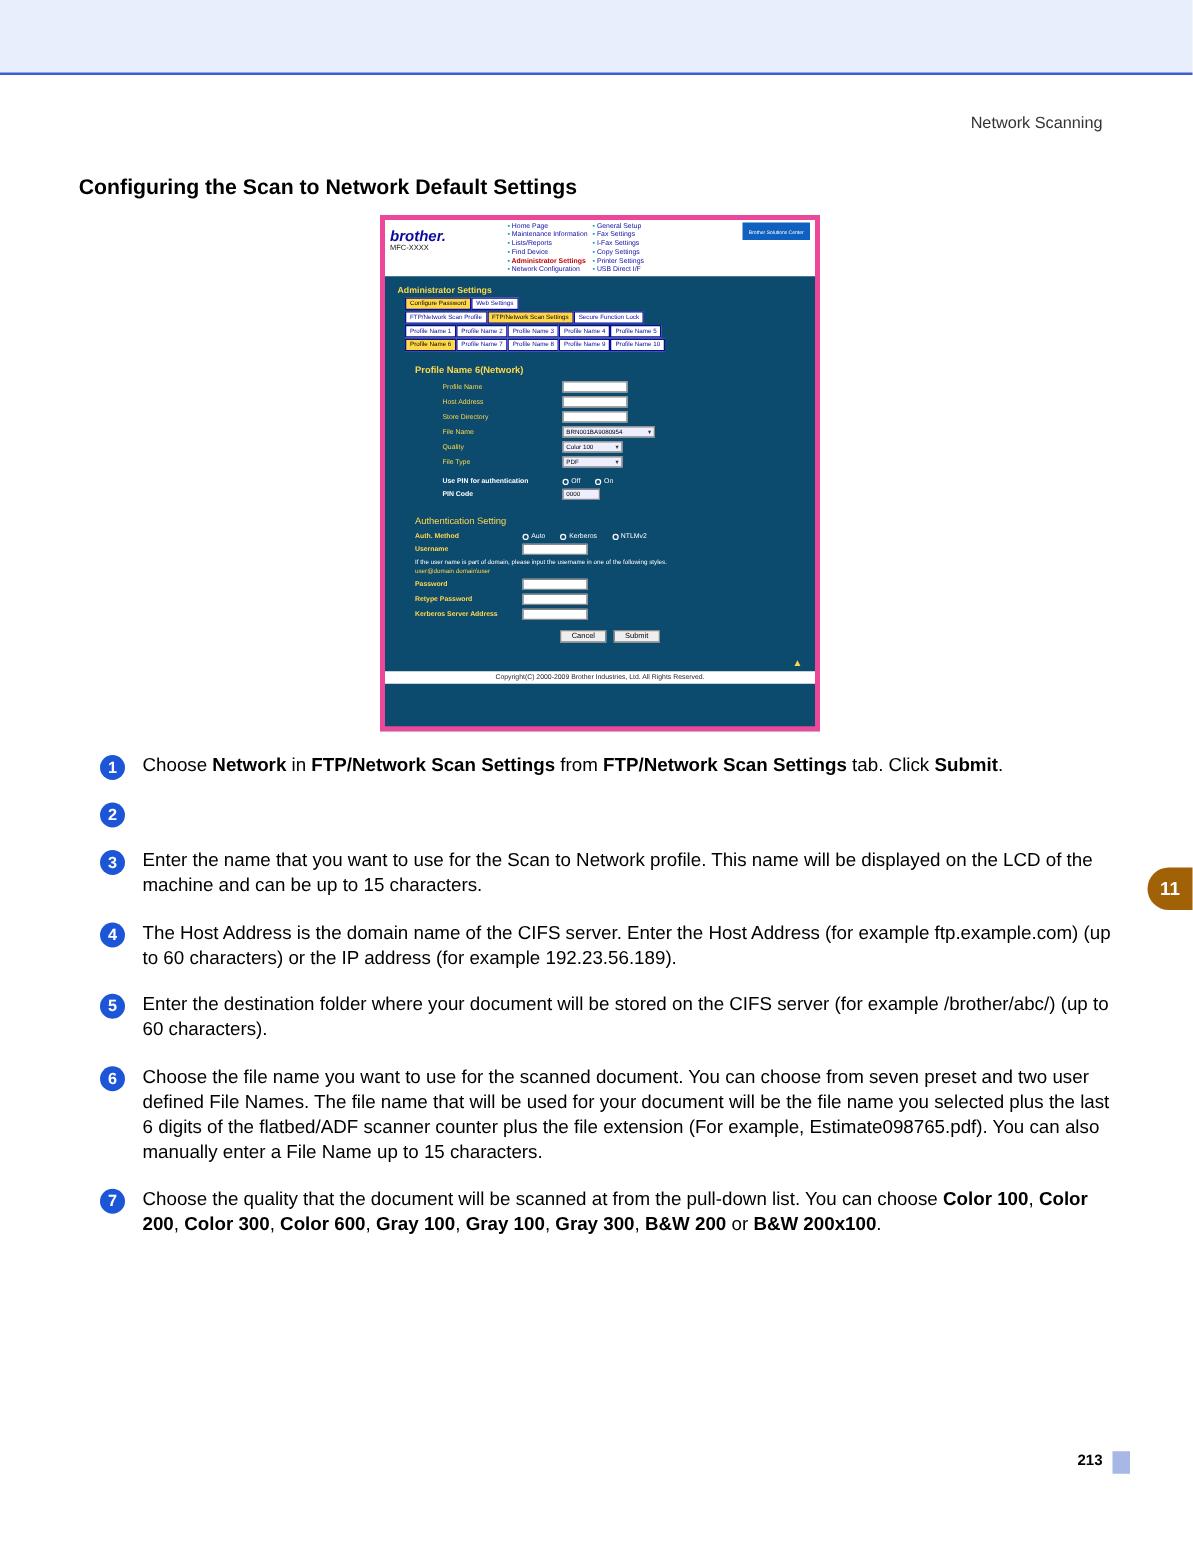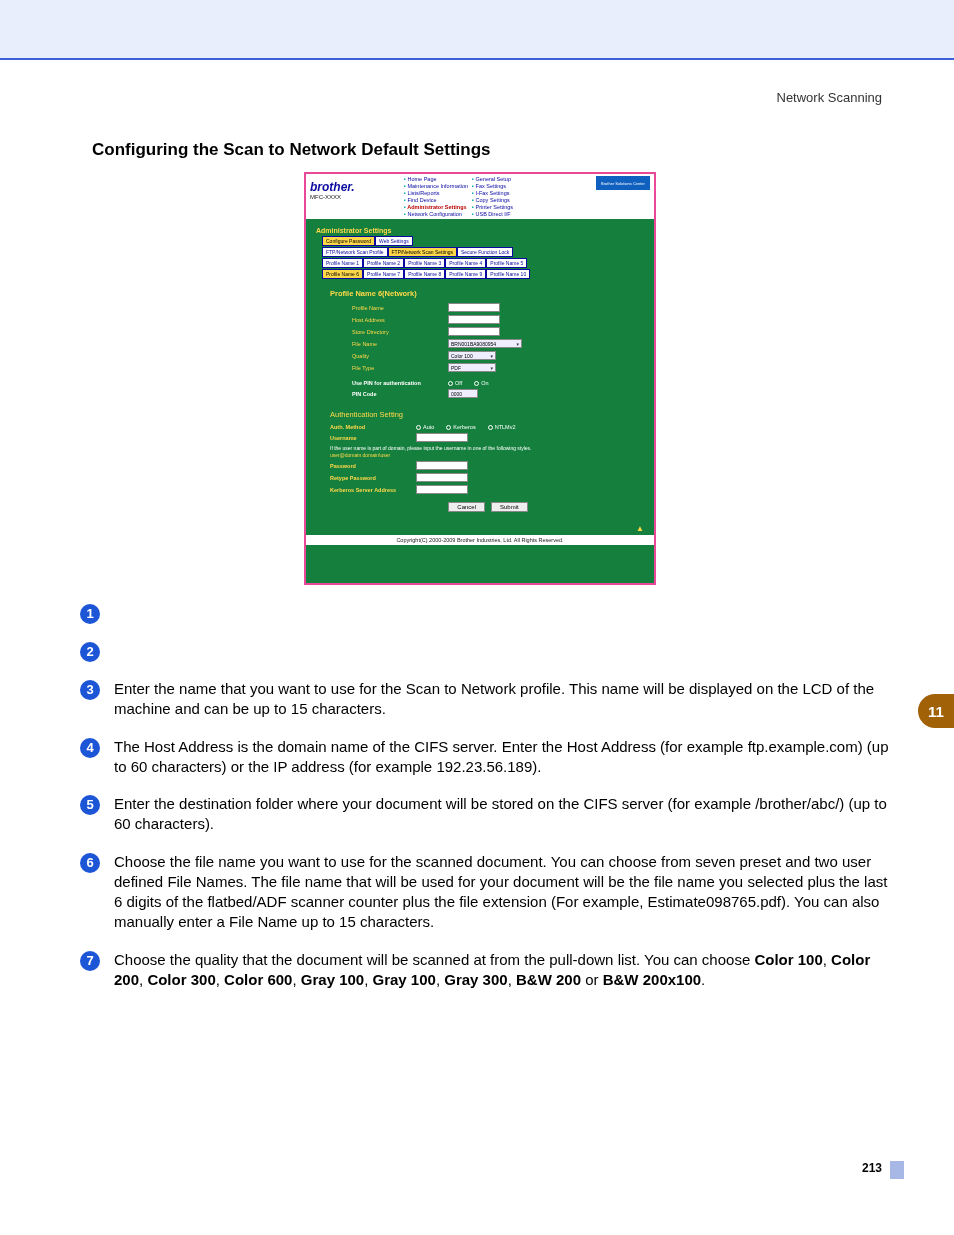--- a/index.html
+++ b/index.html
@@ -21,33 +21,33 @@
   .header-right {
     position: absolute;
     top: 90px;
     right: 72px;
     font-size: 13px;
     color: #333;
   }
   .section-title {
     position: absolute;
     top: 140px;
-    left: 92px;
+    left: 63px;
     font-size: 17px;
     font-weight: bold;
   }
   
   .config-shot {
     position: absolute;
     top: 172px;
     left: 304px;
     width: 352px;
     height: 413px;
-    background: #15803d;
-    border: 2px solid #ec4899;
+    background: #0c4a6e;
+    border: 4px solid #ec4899;
     font-size: 6px;
     color: #fff;
   }
   .cs-top {
     background: #fff;
     height: 45px;
     display: flex;
     align-items: flex-start;
     padding: 2px 4px;
     gap: 4px;
@@ -306,20 +306,23 @@
     </div>
   </div>
   <div class="back-top">▲</div>
   <div class="cs-foot">Copyright(C) 2000-2009 Brother Industries, Ltd. All Rights Reserved.</div>
 </div>
 
 <div class="steps">
 
   <div class="step">
     <span class="num-badge">1</span>
+    <div class="step-text">
+      <span>Choose </span><b>Network</b><span> in </span><b>FTP/Network Scan Settings</b><span> from </span><b>FTP/Network Scan Settings</b><span> tab. Click </span><b>Submit</b><span>.</span>
+    </div>
   </div>
 
   <div class="step">
     <span class="num-badge">2</span>
   </div>
 
   <div class="step">
     <span class="num-badge">3</span>
     <div class="step-text">Enter the name that you want to use for the Scan to Network profile. This name will be displayed on the LCD of the machine and can be up to 15 characters.</div>
   </div>

